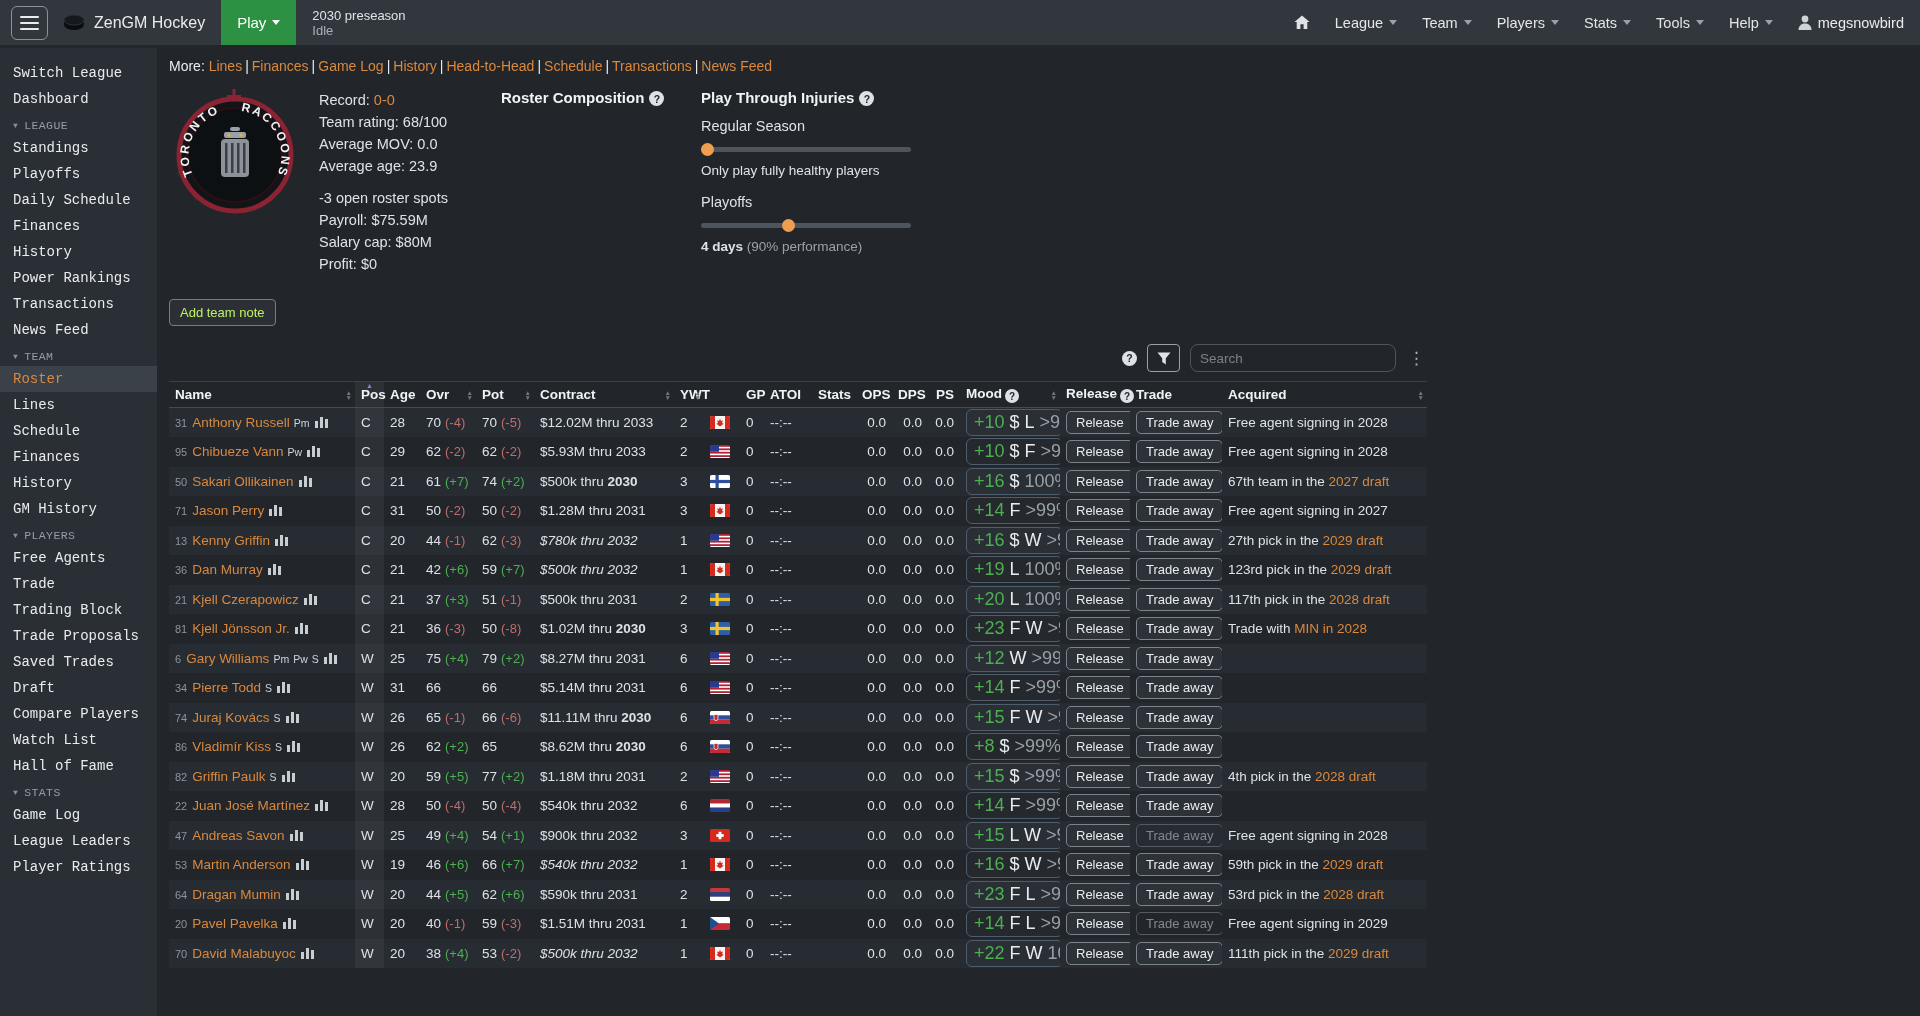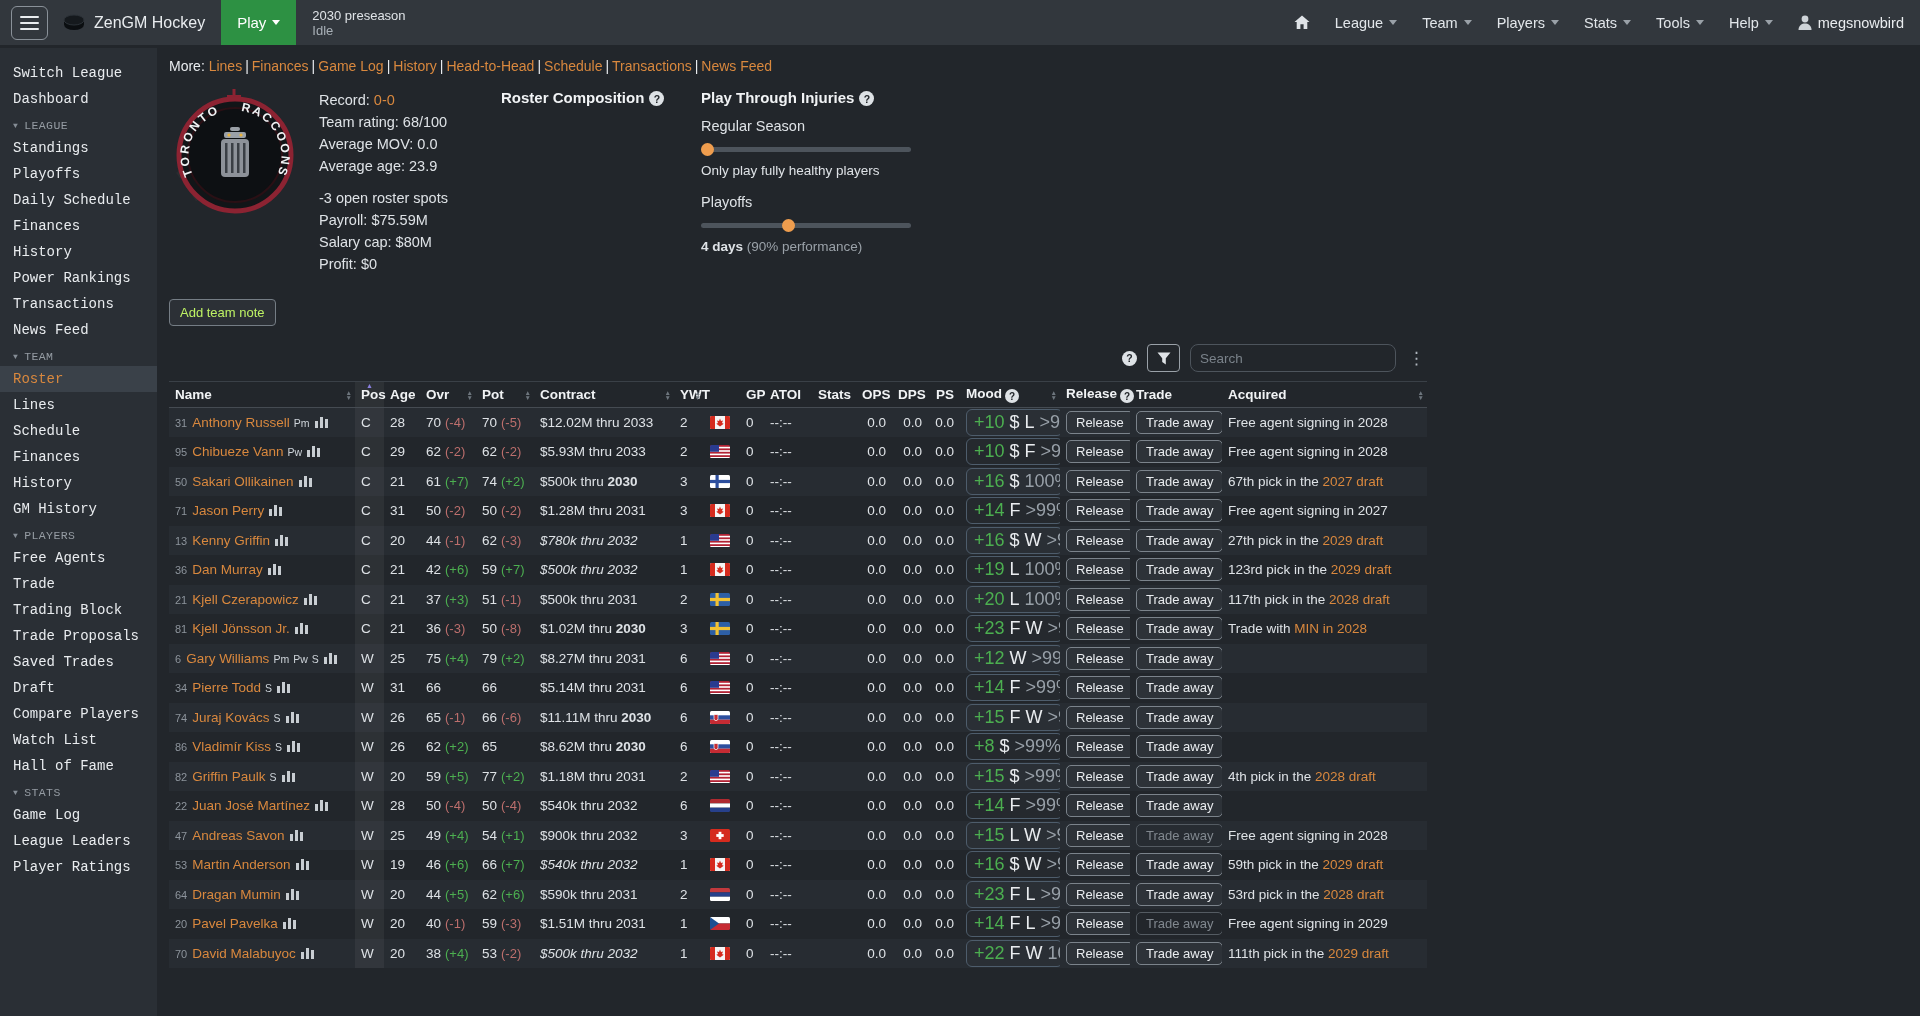--- a/index.html
+++ b/index.html
@@ -496,21 +496,21 @@
     <td class="num-r">0.0</td>
     <td class="num-r">0.0</td>
     <td class="num-r">0.0</td>
     <td><div class="mood">
               <span class="md">+16</span>
               <span class="mt">$</span>
               <span class="mp">100%</span>
             </div></td>
     <td><button class="btn">Release</button></td>
     <td><button class="btn ">Trade away</button></td>
-    <td><span>67th pick in the </span><a class="alink">2027 draft</a></td>
+    <td><span>67th team in the </span><a class="alink">2027 draft</a></td>
   </tr>
         <tr>
     <td class="td-name"><span class="jersey">71</span><a class="pname">Jason Perry</a><svg class="chart-ic" width="13" height="12" viewBox="0 0 13 12">
               <rect x="0" y="5" width="3" height="7" fill="#c8cdd2"></rect>
               <rect x="5" y="1" width="3" height="11" fill="#c8cdd2"></rect>
               <rect x="10" y="3" width="3" height="9" fill="#c8cdd2"></rect>
             </svg></td>
     <td class="col-hl">C</td>
     <td>31</td>
     <td>50<span class="diff negv">(-2)</span></td>

